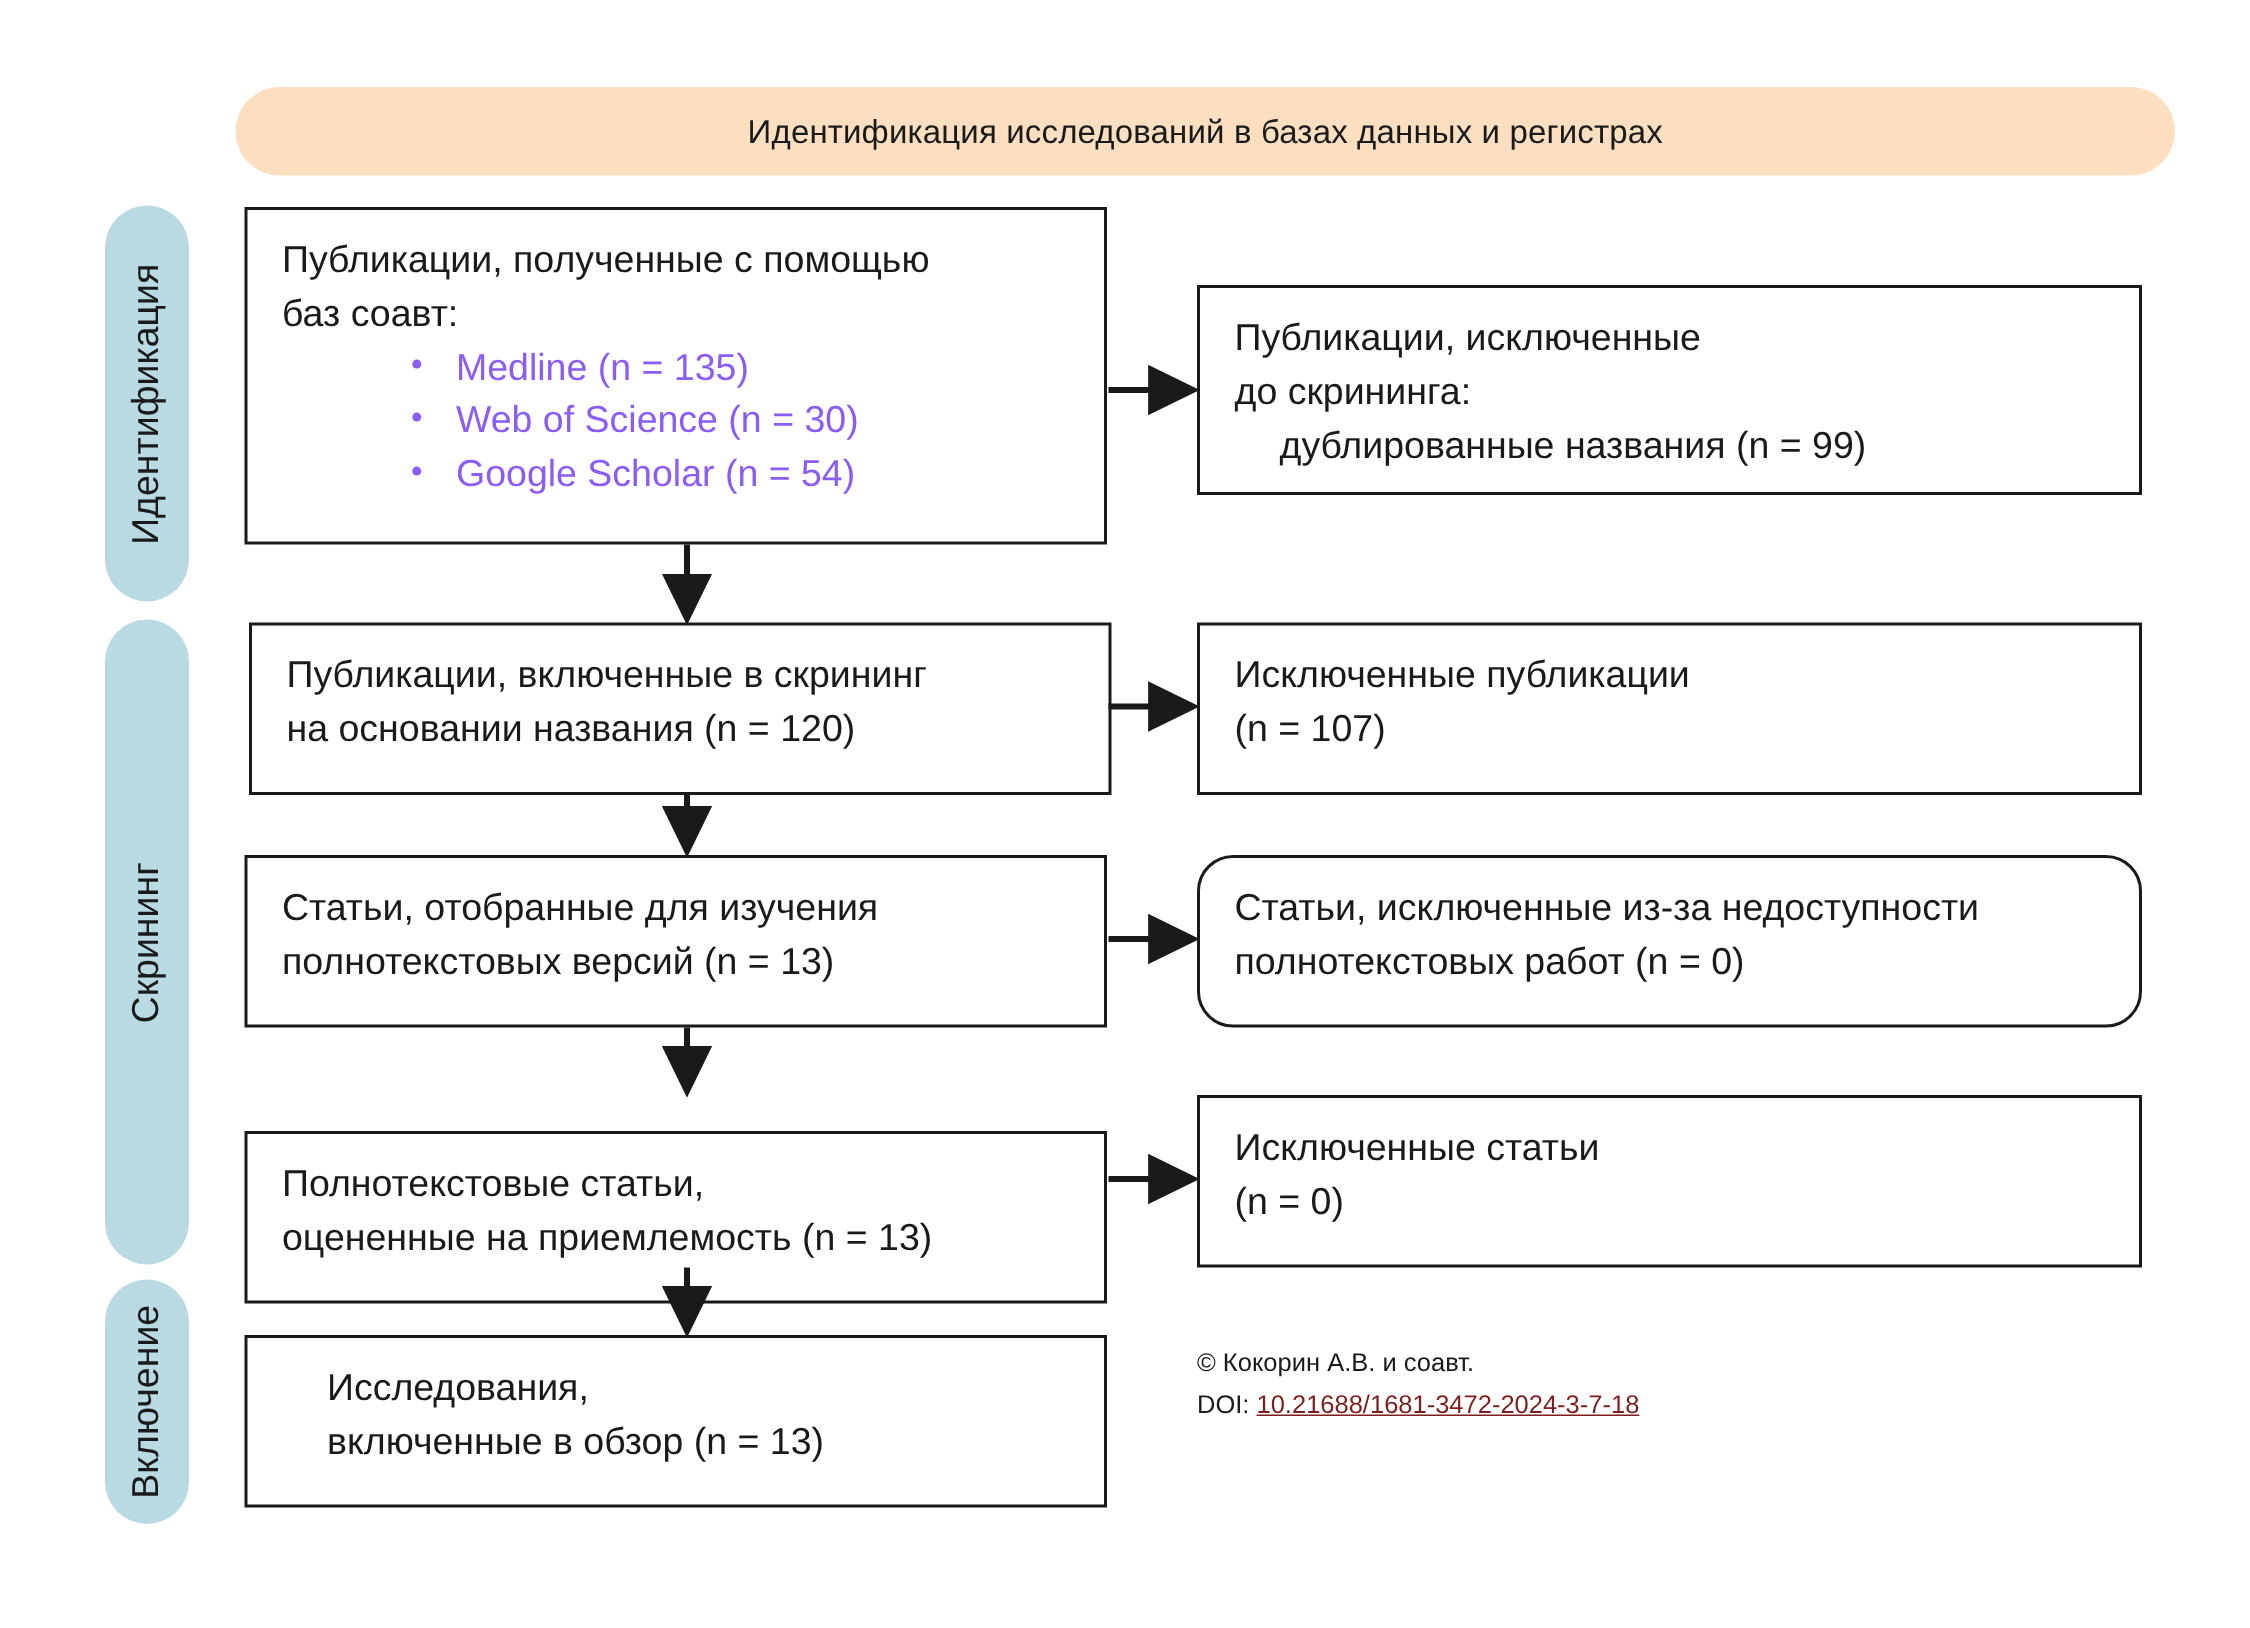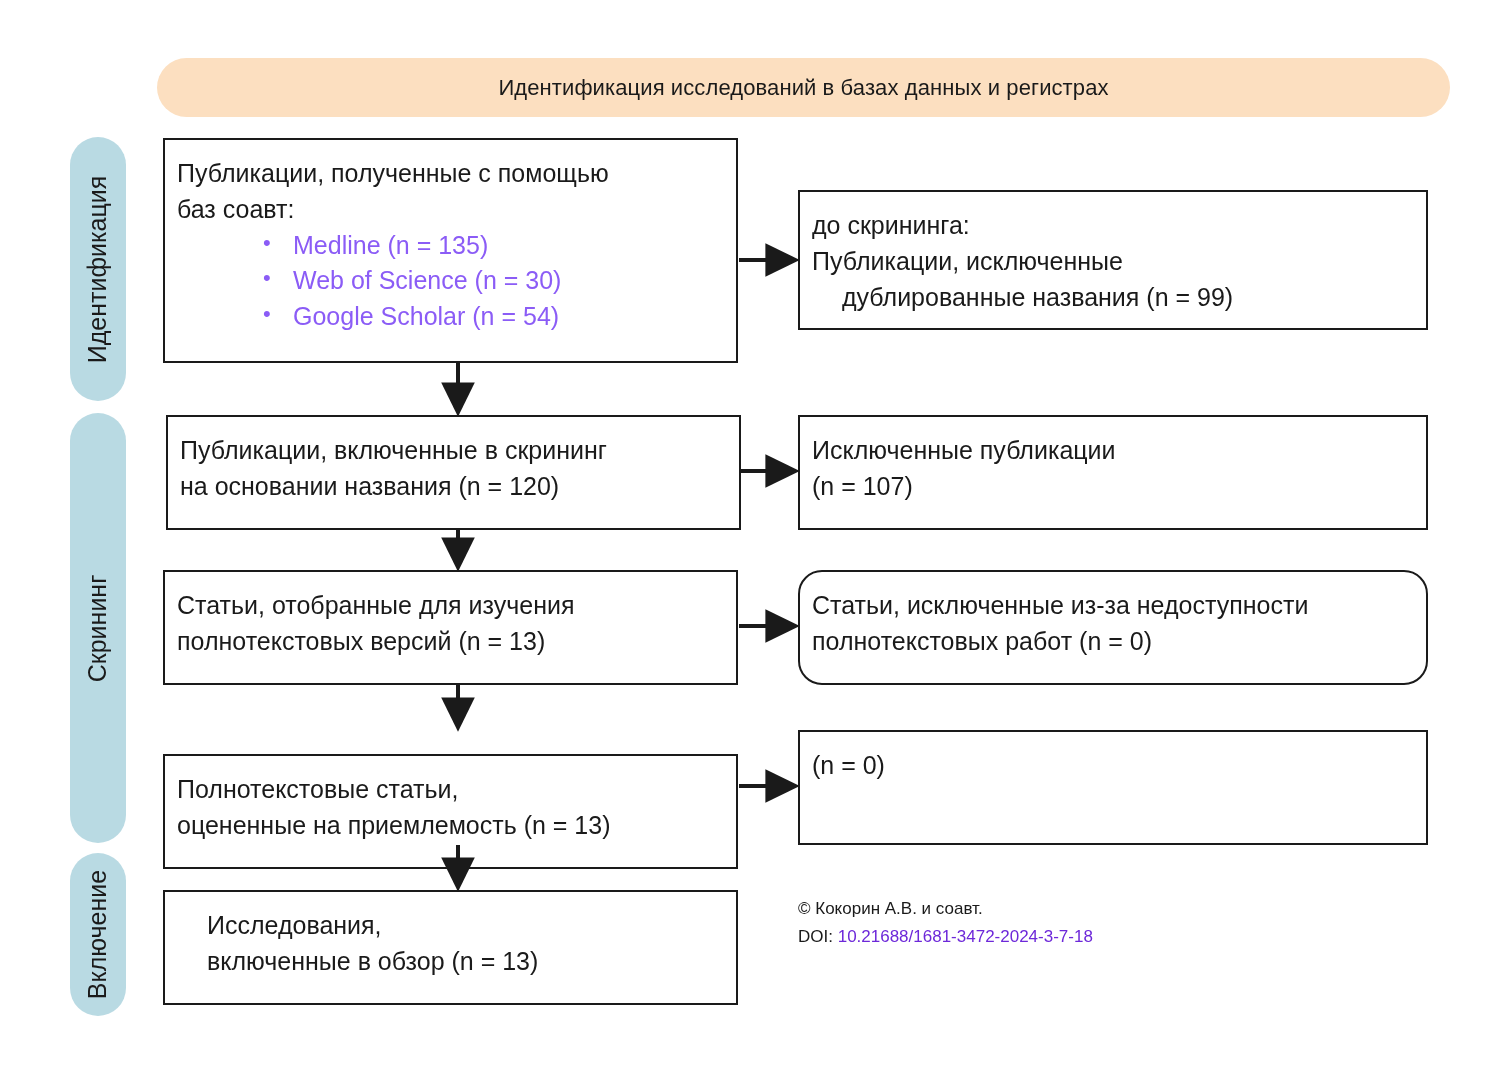--- a/index.html
+++ b/index.html
@@ -62,21 +62,21 @@
   #stage-identification { top: 137px;  height: 264px; }
   #stage-screening     { top: 413px;  height: 430px; }
   #stage-inclusion     { top: 853px;  height: 163px; }
 
   
   .box {
     position: absolute;
     background: #ffffff;
     border: 2.5px solid #1a1a1a;
     box-sizing: border-box;
-    padding: 16px 20px 12px 12px;
+    padding: 16px 20px 12px 23px;
   }
   .box .line {
     font-size: 25px;
     line-height: 1.43;
     color: #1a1a1a;
     white-space: nowrap;
   }
   .box ul.bullets {
     list-style: none;
     margin: 0;
@@ -119,21 +119,22 @@
     top: 895px;
     width: 640px;
   }
   #credit-block .credit-line {
     font-size: 17px;
     line-height: 1.62;
     color: #1a1a1a;
     white-space: nowrap;
   }
   #credit-block .doi-link {
-    color: #6d28d9;
+    text-decoration: underline;
+    color: #7f1d1d;
   }
 
   
   #arrow-layer {
     position: absolute;
     left: 0;
     top: 0;
     width: 1500px;
     height: 1085px;
     pointer-events: none;
@@ -162,22 +163,22 @@
     <div class="line">Публикации, полученные с помощью</div>
     <div class="line">баз соавт:</div>
     <ul class="bullets">
       <li>Medline (n = 135)</li>
       <li>Web of Science (n = 30)</li>
       <li>Google Scholar (n = 54)</li>
     </ul>
   </div>
 
   <div class="box" id="box-records-removed">
+    <div class="line">Публикации, исключенные</div>
     <div class="line">до скрининга:</div>
-    <div class="line">Публикации, исключенные</div>
     <div class="line indent-1">дублированные названия (n = 99)</div>
   </div>
 
   <div class="box" id="box-records-screened">
     <div class="line">Публикации, включенные в скрининг</div>
     <div class="line">на основании названия (n = 120)</div>
   </div>
 
   <div class="box" id="box-records-excluded">
     <div class="line">Исключенные публикации</div>
@@ -193,20 +194,21 @@
     <div class="line">Статьи, исключенные из-за недоступности</div>
     <div class="line">полнотекстовых работ (n = 0)</div>
   </div>
 
   <div class="box" id="box-reports-assessed">
     <div class="line">Полнотекстовые статьи,</div>
     <div class="line">оцененные на приемлемость (n = 13)</div>
   </div>
 
   <div class="box" id="box-reports-excluded">
+    <div class="line">Исключенные статьи</div>
     <div class="line">(n = 0)</div>
   </div>
 
   <div class="box" id="box-studies-included">
     <div class="line indent-1">Исследования,</div>
     <div class="line indent-1">включенные в обзор (n = 13)</div>
   </div>
 
   <div id="credit-block">
     <div class="credit-line">© Кокорин А.В. и соавт.</div>

